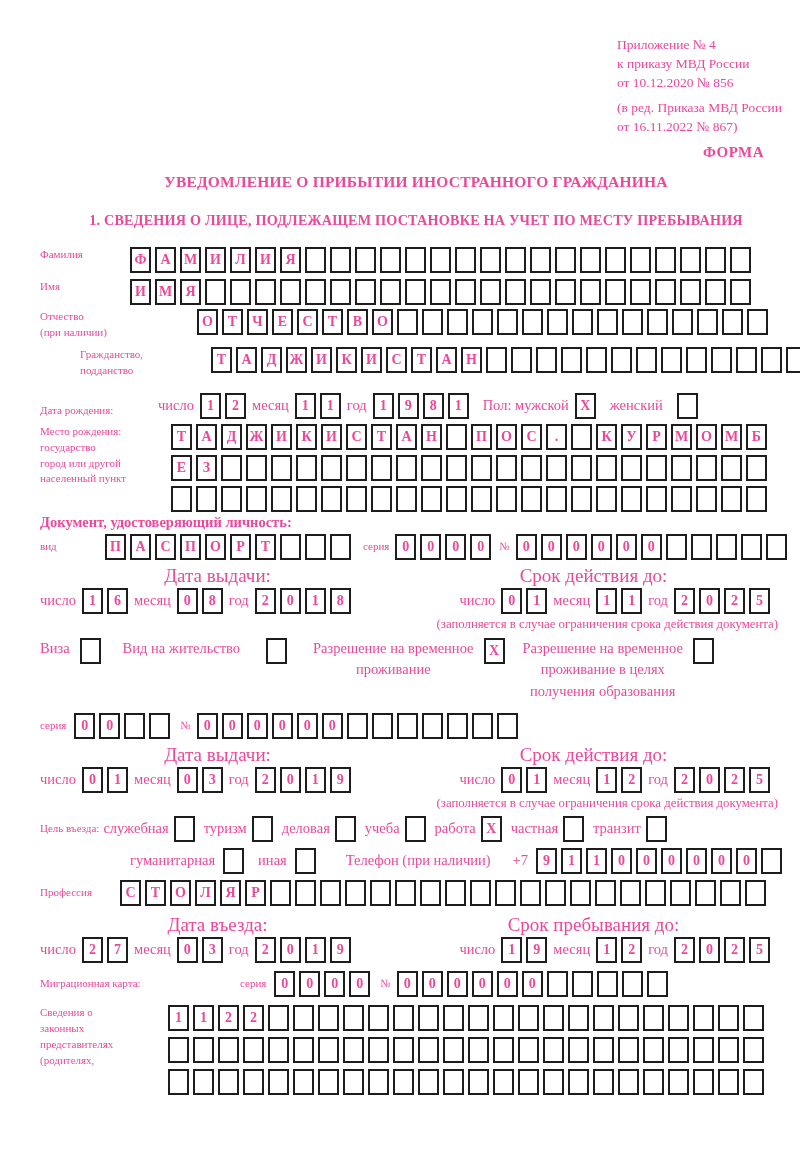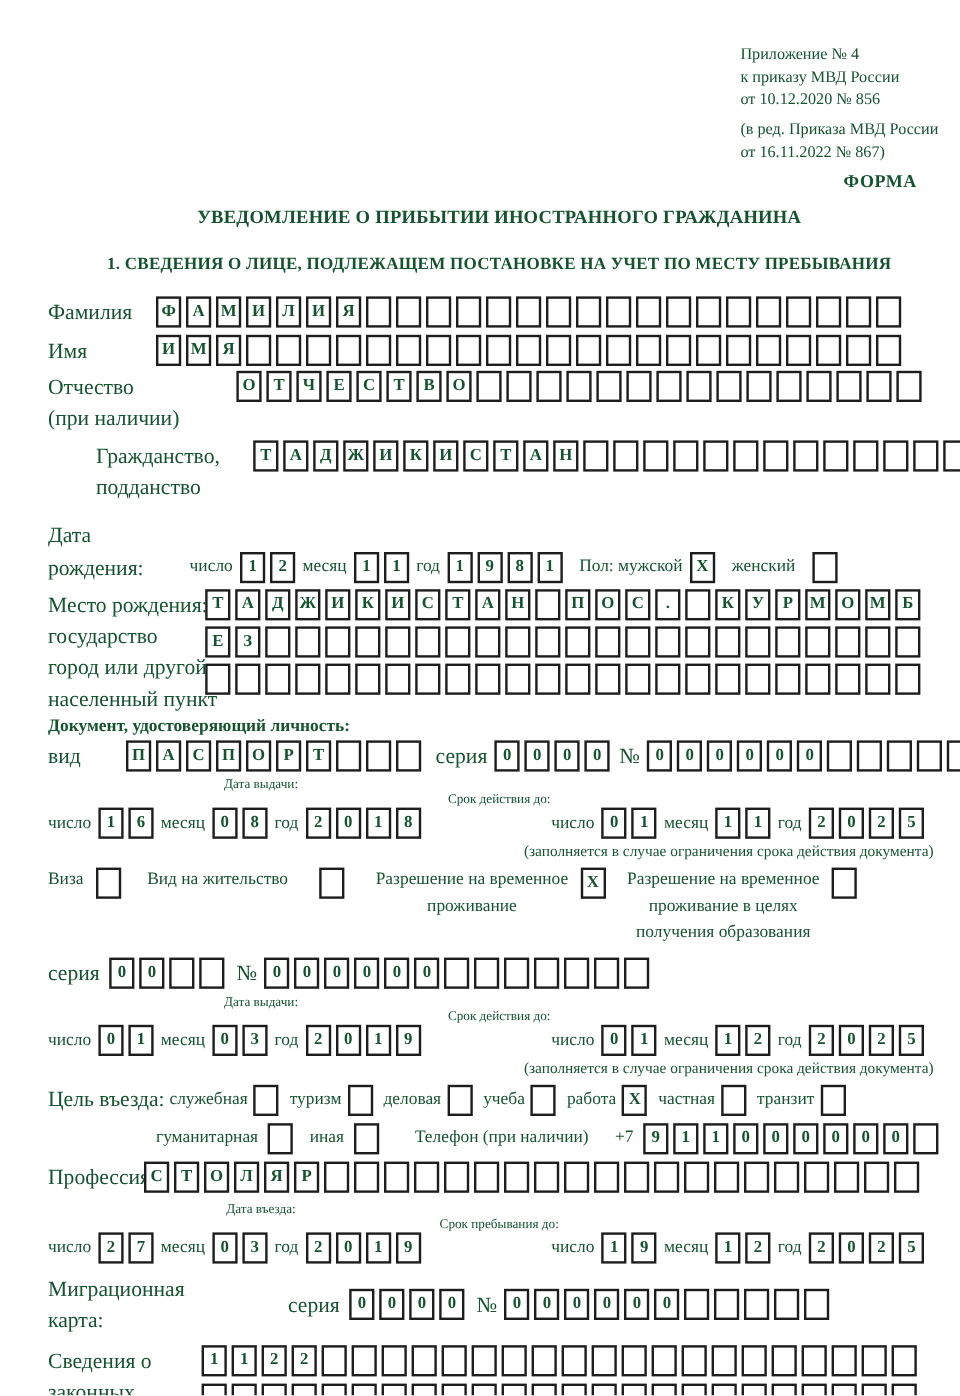--- a/index.html
+++ b/index.html
@@ -1,38 +1,38 @@
 <!DOCTYPE html>
 <html><head>
 <meta charset="utf-8">
 <style>
   html,body{margin:0;padding:0;background:#ffffff;}
   .page{
     position:relative;width:800px;height:1163px;background:#fff;
-    font-family:"Liberation Serif", "DejaVu Serif", serif;color:#14532d;
+    font-family:"Liberation Serif", "DejaVu Serif", serif;color:#ec4899;
     box-sizing:border-box;padding:36px 8px 0 40px;overflow:hidden;
   }
   .appendix{margin-left:577px;font-size:13.5px;line-height:1.4;}
   .appendix .gap{margin-top:6px;}
   .forma{font-size:15px;font-weight:bold;margin-top:8px;margin-left:663px;letter-spacing:.5px;}
   .title{text-align:center;font-weight:bold;font-size:15.5px;margin-top:10px;line-height:1.45;letter-spacing:.2px;}
   .uline{display:inline-block;width:60px;border-bottom:2px solid #222;margin-left:8px;vertical-align:baseline;}
   .sec{font-weight:bold;font-size:14.2px;margin-top:18px;text-align:center;letter-spacing:.2px;}
   .frow{display:flex;align-items:flex-start;}
-  .lbl{font-size:18px;line-height:1.45;flex-shrink:0;}
+  .lbl{font-size:11px;line-height:1.45;flex-shrink:0;}
   .lbl div{white-space:nowrap;}
   .cells{display:flex;gap:4px;flex-wrap:nowrap;}
   .cell{
     width:21px;height:26px;border:2px solid #1d1d1d;box-sizing:border-box;flex-shrink:0;
     display:flex;align-items:center;justify-content:center;
     font-size:14px;font-weight:bold;background:#fff;
   }
   .stack{display:flex;flex-direction:column;gap:5px;}
   .inlinegrp{display:flex;align-items:center;gap:6px;font-size:14.5px;}
-  .dheads{display:flex;font-size:11px;flex-direction:column;}
+  .dheads{display:flex;font-size:19px;}
   .dh1{width:355px;text-align:center;}
   .dh2{flex:1;text-align:center;}
   .drow{display:flex;align-items:center;font-size:14.5px;}
   .dg{display:flex;align-items:center;gap:6px;}
   .dg.right{margin-left:auto;margin-right:22px;}
   .note{font-size:12.8px;text-align:right;margin-top:3px;margin-right:14px;}
   .intro{font-size:14.5px;line-height:1.5;margin-top:7px;}
   .optrow{display:flex;align-items:flex-start;font-size:14.5px;margin-top:6px;}
   .opt{display:flex;align-items:flex-start;gap:10px;}
   .opt .optlbl{text-align:center;line-height:1.5;}

